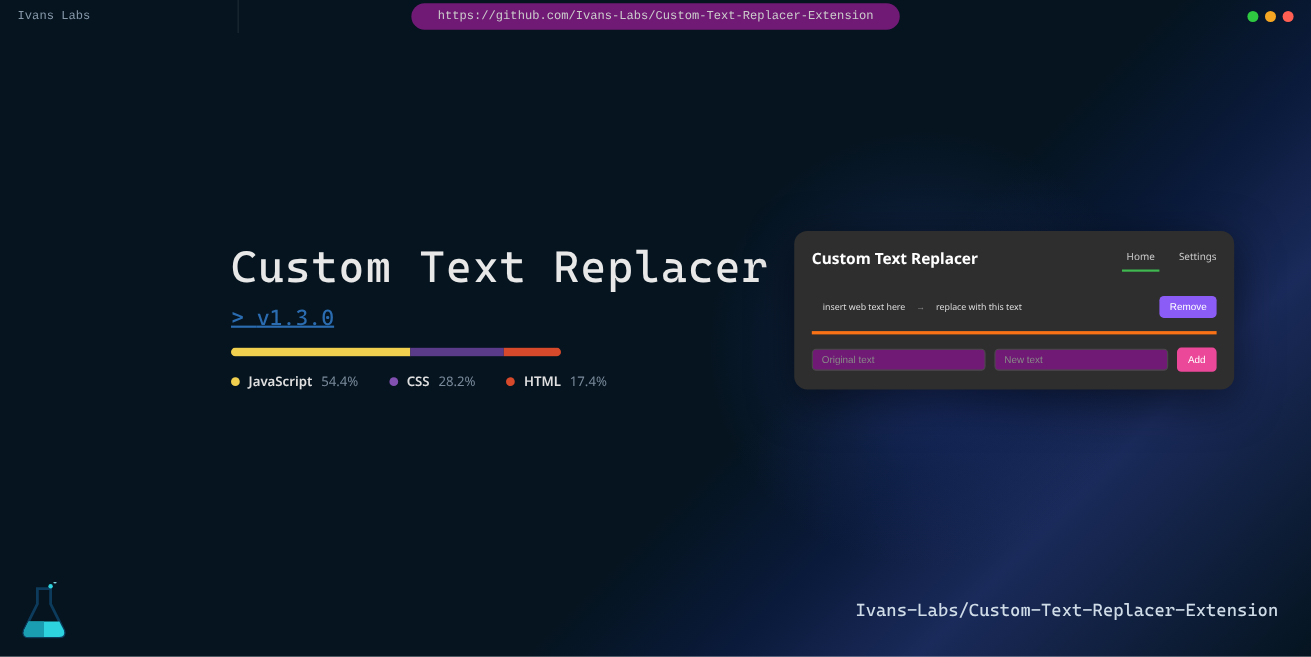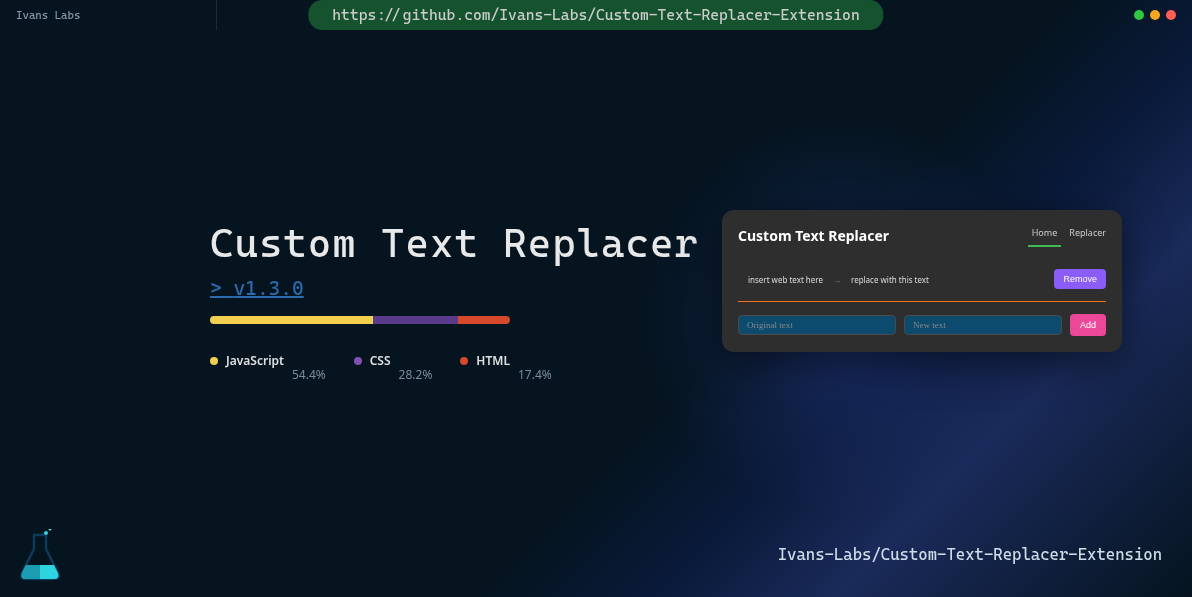--- a/index.html
+++ b/index.html
@@ -29,43 +29,44 @@
       pointer-events: none;
     }
     
     
     .topbar {
       display: flex;
       align-items: center;
       height: 30px;
       padding: 0 16px;
       position: relative;
+      font-family: Liberation Mono, monospace;
     }
     
     .topbar-left {
       color: #8899aa;
       font-size: 11px;
       width: 180px;
     }
     
     .topbar-divider {
       width: 1px;
       height: 30px;
       background: rgba(255,255,255,0.1);
       margin-left: 20px;
     }
     
     .url-pill {
       position: absolute;
       left: 50%;
       transform: translateX(-50%);
-      background: #14532d;
+      background: #701a75;
       border-radius: 14px;
       padding: 6px 24px;
-      font-size: 15px;
+      font-size: 11px;
       color: #cccccc;
       white-space: nowrap;
     }
     
     .traffic-lights {
       position: absolute;
       right: 16px;
       display: flex;
       gap: 6px;
     }
@@ -151,21 +152,20 @@
     
     .legend-name {
       color: #e0e0e0;
       font-weight: 600;
       font-family: -apple-system, system-ui, sans-serif;
     }
     
     .legend-pct {
       color: #7a8a9a;
       font-family: -apple-system, system-ui, sans-serif;
-      margin-top: 28px;
     }
     
     
     .popup-card {
       position: absolute;
       right: 70px;
       top: 210px;
       width: 400px;
       background: #2e2e2e;
       border-radius: 12px;
@@ -183,21 +183,21 @@
     }
     
     .popup-title {
       font-size: 14px;
       font-weight: 700;
       color: #ffffff;
     }
     
     .popup-tabs {
       display: flex;
-      gap: 12px;
+      gap: 22px;
       font-size: 9px;
     }
     
     .popup-tab {
       color: #cccccc;
       padding-bottom: 4px;
       position: relative;
     }
     
     .popup-tab.active::after {
@@ -208,21 +208,21 @@
       right: -4px;
       height: 2px;
       background: #3fb950;
     }
     
     .popup-row {
       display: flex;
       align-items: center;
       justify-content: space-between;
       padding: 6px 0 12px 10px;
-      border-bottom: 1px solid #f97316;
+      border-bottom: 3px solid #f97316;
       margin-bottom: 12px;
       gap: 10px;
     }
     
     .popup-row-text {
       font-size: 8px;
       color: #dddddd;
       display: flex;
       align-items: center;
       gap: 10px;
@@ -243,27 +243,26 @@
     }
     
     .popup-inputs {
       display: flex;
       gap: 8px;
       align-items: center;
     }
     
     .popup-input {
       flex: 1;
-      background: #0c4a6e;
+      background: #701a75;
       border: 1px solid #4a4a4a;
       border-radius: 4px;
       padding: 4px 8px;
       font-size: 9px;
       color: #aaa;
-      font-family: Liberation Serif, serif;
     }
     
     .popup-input::placeholder {
       color: #888;
     }
     
     .btn-add {
       background: #ec4899;
       color: white;
       border: none;
@@ -340,21 +339,21 @@
       </div>
     </div>
   </div>
 </div>
 
 <div class="popup-card">
   <div class="popup-header">
     <div class="popup-title">Custom Text Replacer</div>
     <div class="popup-tabs">
       <div class="popup-tab active">Home</div>
-      <div class="popup-tab">Replacer</div>
+      <div class="popup-tab">Settings</div>
     </div>
   </div>
 
   <div class="popup-row">
     <div class="popup-row-text">
       <span>insert web text here</span>
       <span class="arrow">→</span>
       <span>replace with this text</span>
     </div>
     <button class="btn-remove">Remove</button>

